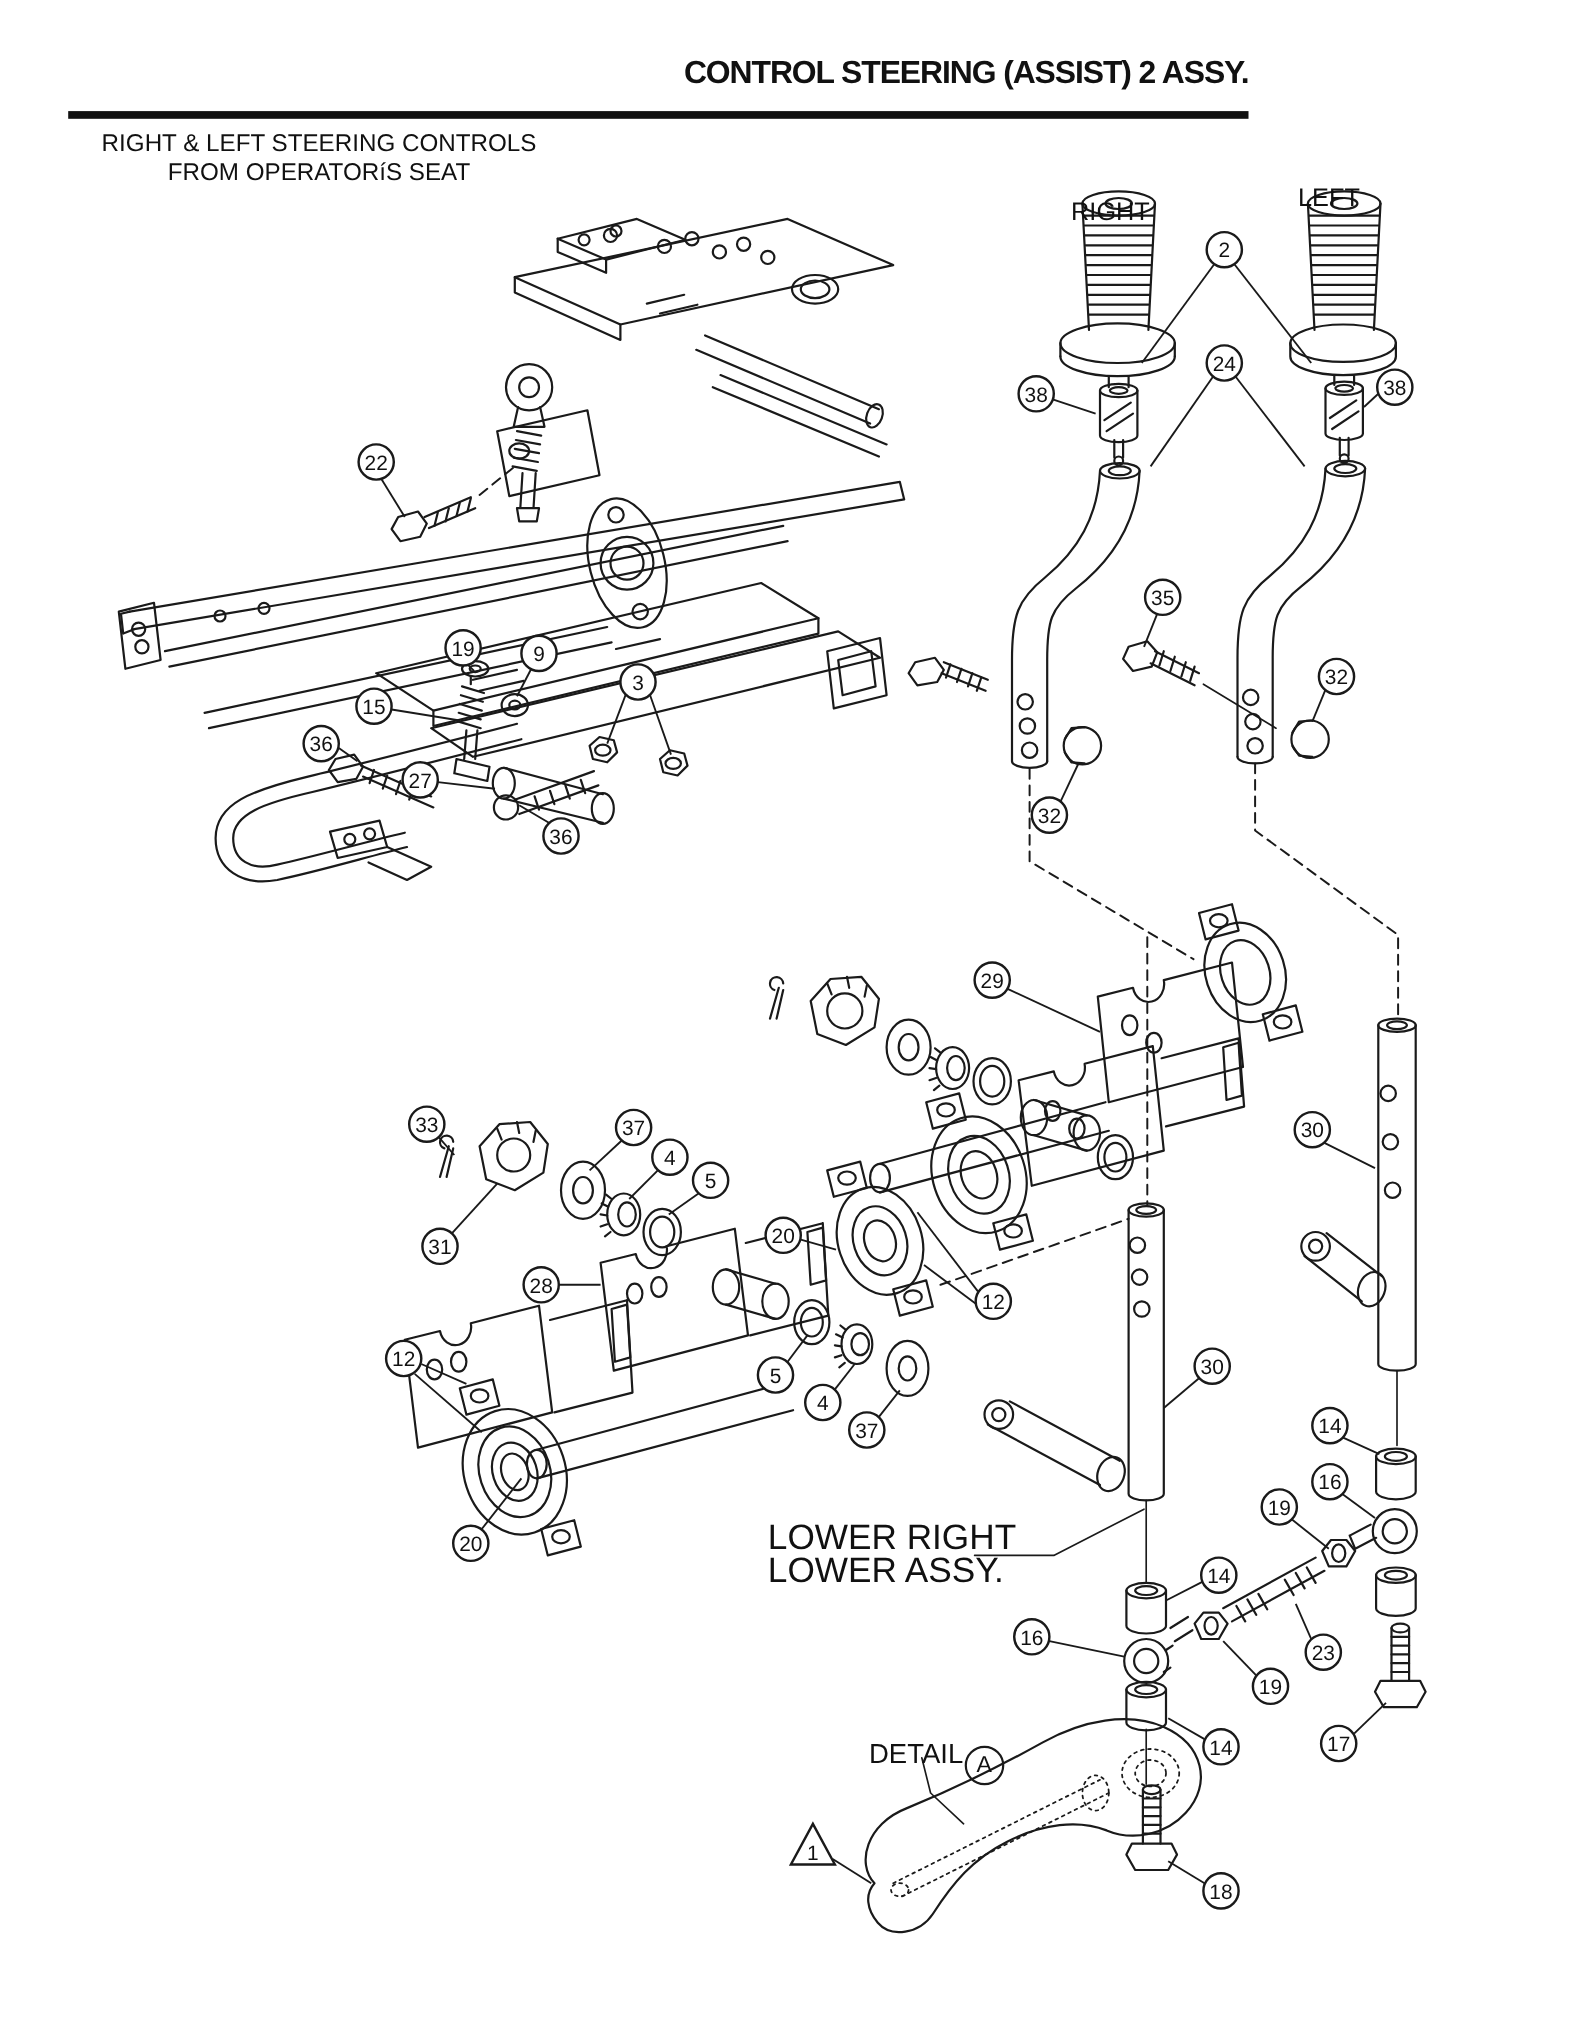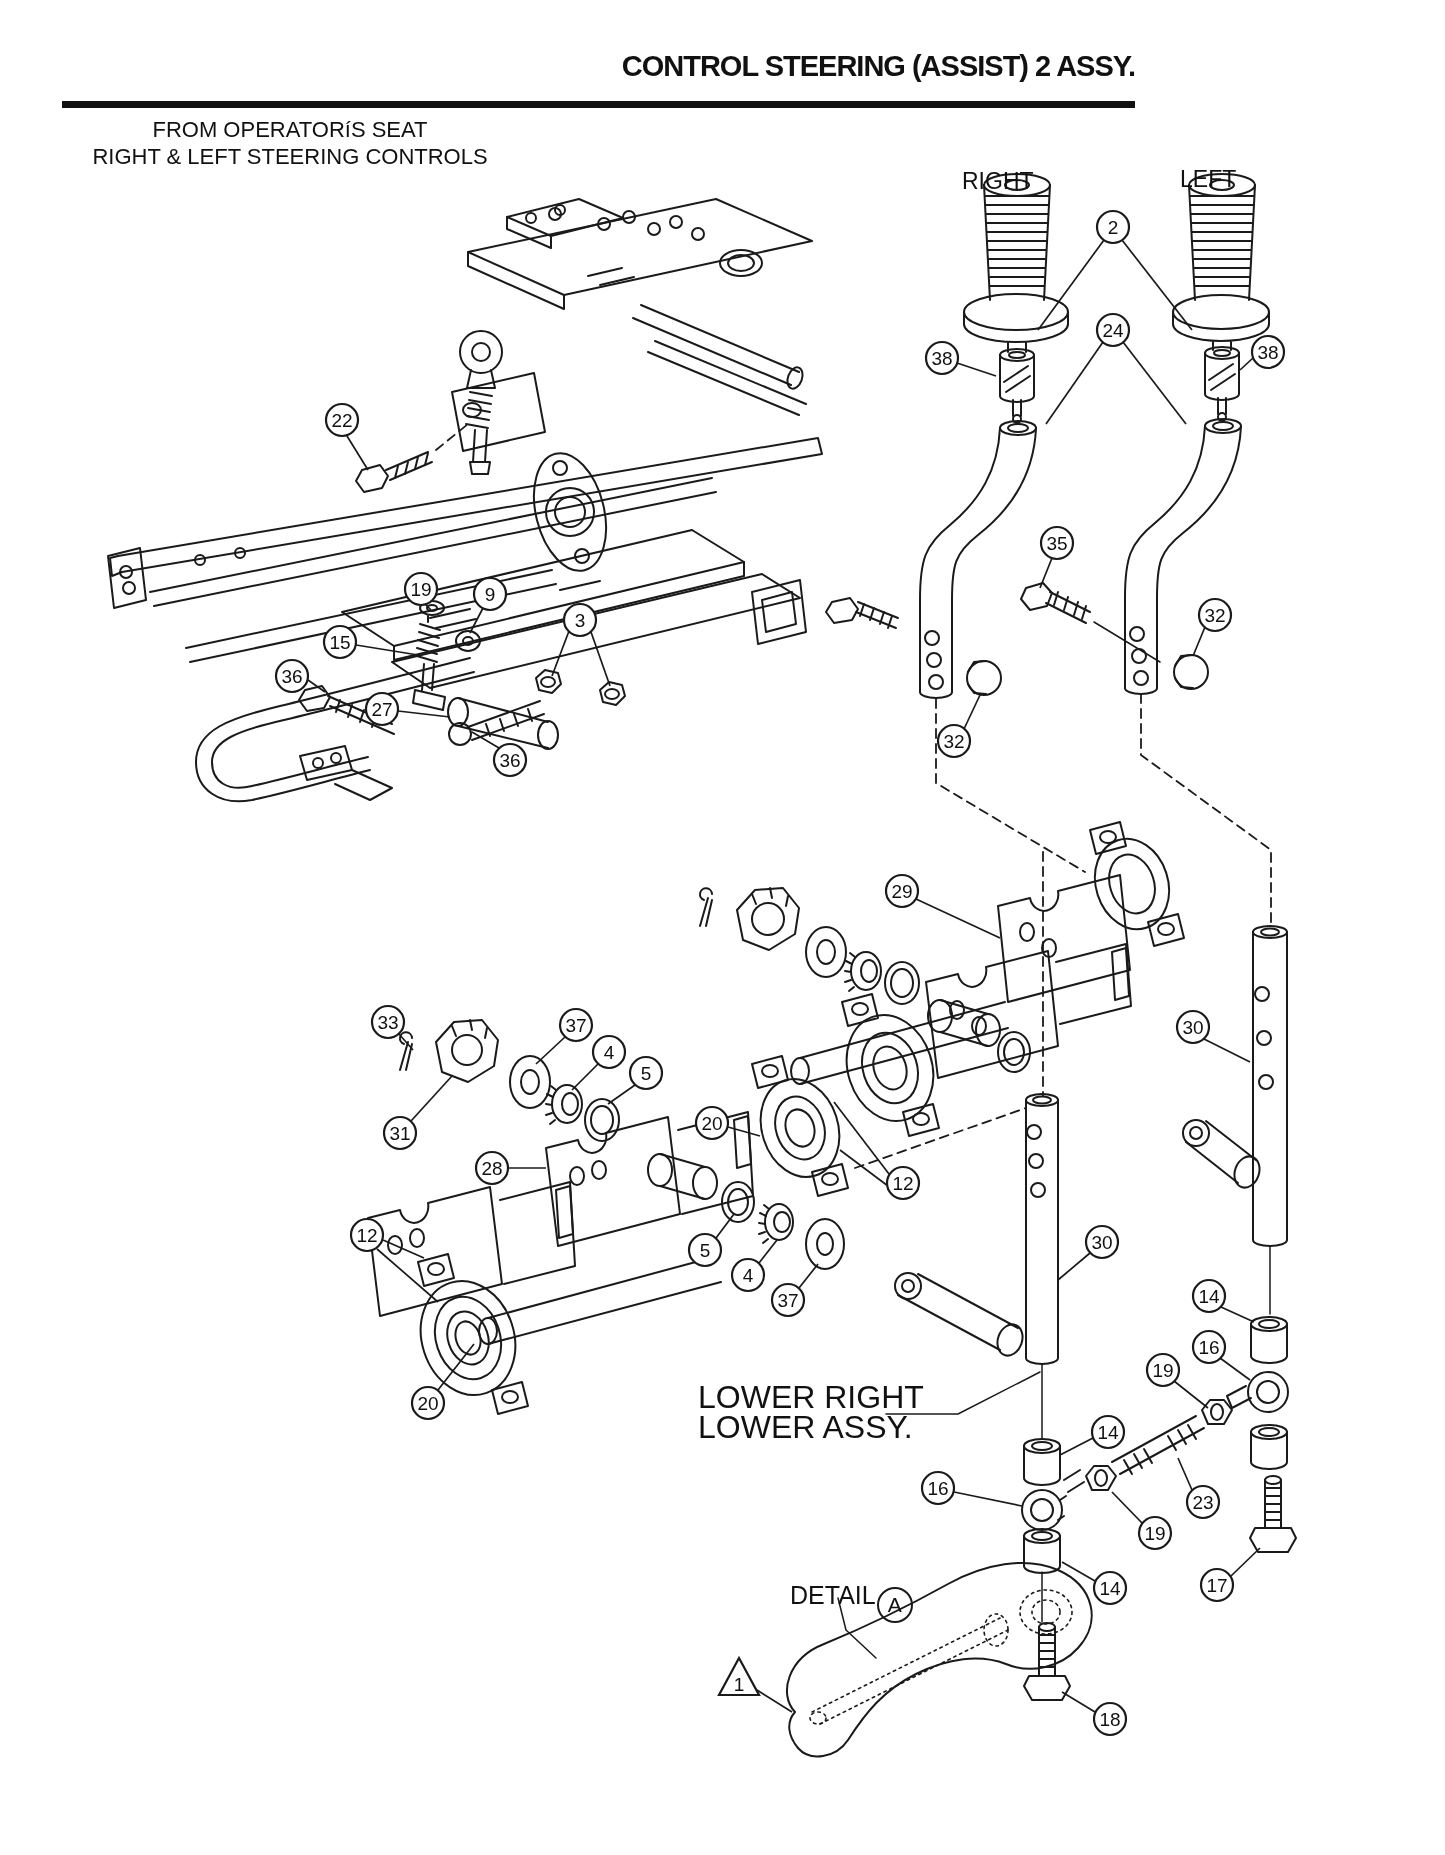--- a/index.html
+++ b/index.html
@@ -10,21 +10,21 @@
   .thin{stroke-width:1.5;}
   .dash{stroke-dasharray:9 6;stroke-width:1.8;}
   .dot{stroke-dasharray:2.5 4;stroke-width:1.6;}
   .leader{fill:none;stroke:#1a1a1a;stroke-width:1.7;}
   .balloon{fill:#ffffff;stroke:#1a1a1a;stroke-width:2.2;}
   .balloon-num{font-family:"Liberation Sans",sans-serif;font-size:19px;fill:#111;text-anchor:middle;}
   .title{position:absolute;top:50px;right:310px;font-size:29px;font-weight:bold;letter-spacing:-1px;white-space:nowrap;}
   .rule{position:absolute;left:62px;top:101px;width:1073px;height:7px;background:#111;}
   .view-note{position:absolute;left:75px;top:116px;width:430px;text-align:center;font-size:22px;line-height:27px;}
   .lbl{position:absolute;font-size:23px;}
-  .right-lbl{left:962px;top:168px;width:95px;text-align:left;}
+  .right-lbl{left:962px;top:179px;width:95px;text-align:center;}
   .left-lbl{left:1180px;top:166px;width:90px;}
   .lower-right{left:698px;top:1382px;font-size:32px;line-height:30px;}
   .detail{left:790px;top:1564px;font-size:25px;margin-top:17px;}
   .detail-circle{display:inline-block;width:32px;height:32px;border:2.2px solid #1a1a1a;border-radius:50%;
                  text-align:center;line-height:31px;font-size:21px;vertical-align:-8px;margin-left:1px;}
 </style>
 </head>
 <body>
 
 <div class="stage">
@@ -581,22 +581,22 @@
           <polygon points="739,1658 719,1695 759,1695" class="balloon"></polygon>
           <text x="739" y="1691" class="balloon-num">1</text>
         </g>
       </g>
 </svg>
 
 <div class="title">CONTROL STEERING (ASSIST) 2 ASSY.</div>
 <div class="rule"></div>
 
 <div class="view-note">
+  <div>RIGHT &amp; LEFT STEERING CONTROLS</div>
   <div>FROM OPERATORíS SEAT</div>
-  <div>RIGHT &amp; LEFT STEERING CONTROLS</div>
 </div>
 
 <div class="lbl right-lbl">RIGHT</div>
 <div class="lbl left-lbl">LEFT</div>
 
 <div class="lbl lower-right">
   <div>LOWER RIGHT</div>
   <div>LOWER ASSY.</div>
 </div>
 

